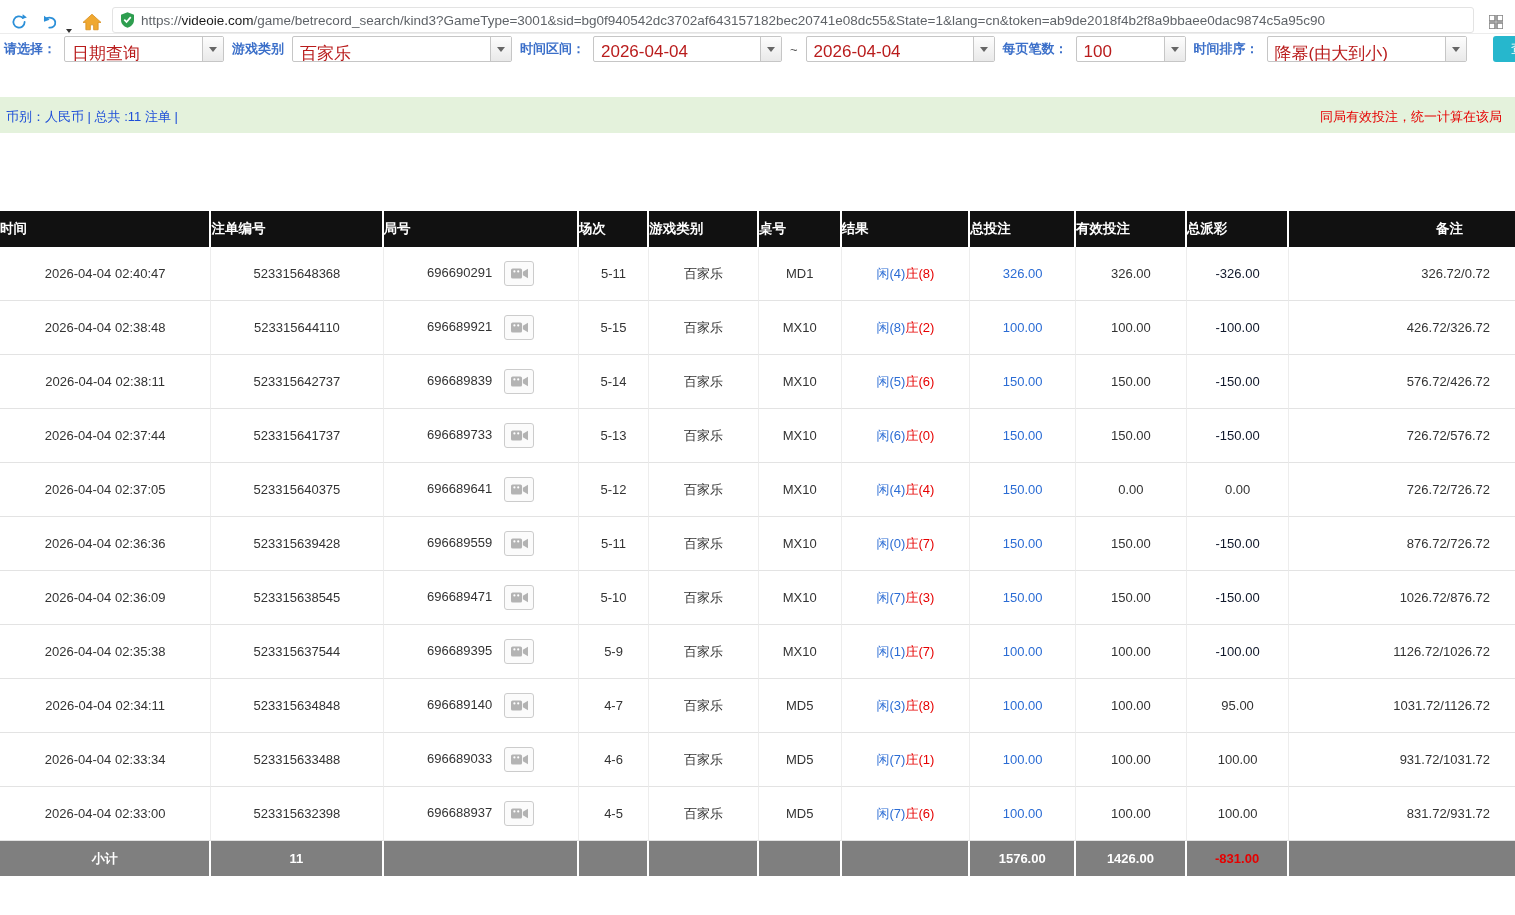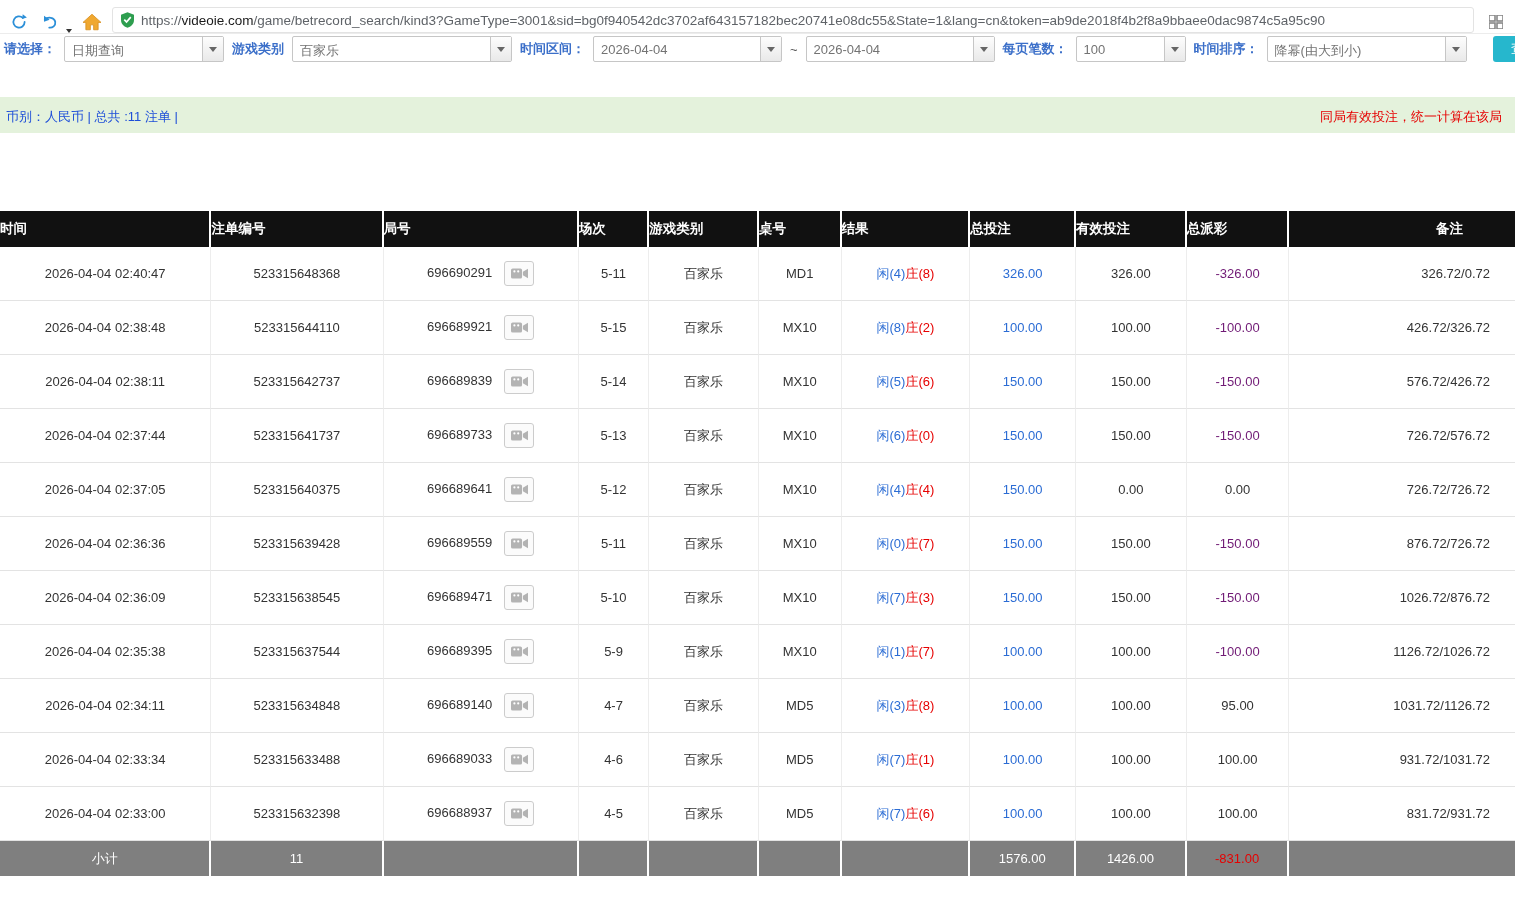--- a/index.html
+++ b/index.html
@@ -18,21 +18,21 @@
   .url{font-size:13.5px;white-space:nowrap;overflow:hidden;text-overflow:ellipsis;min-width:0}
   .url .scheme,.url .rest{color:#5f6368}
   .url .domain{color:#1a1a1a}
   .grid-icon{flex:0 0 auto;margin-left:2px}
 
   
   .filter-bar{height:30px;display:flex;align-items:center;gap:8px;padding:2px 4px;
     font-size:13px;position:relative;white-space:nowrap}
   .flabel{color:#3b6fc9;font-weight:bold}
   .combo{display:flex;height:26px;border:1px solid #c6c6c6;background:#fff;border-radius:2px;cursor:pointer;flex:0 0 auto}
-  .combo-text{padding:5px 7px 0 7px;font-size:13px;color:#737373;flex:1;overflow:hidden;white-space:nowrap}
+  .combo-text{padding:5px 7px 0 7px;font-size:17px;color:#b91c1c;flex:1;overflow:hidden;white-space:nowrap}
   .combo-btn{width:21px;border-left:1px solid #c6c6c6;background:linear-gradient(#fdfdfd,#e9e9e9);
     display:flex;align-items:center;justify-content:center;cursor:pointer}
   .tri{width:0;height:0;border-left:4px solid transparent;border-right:4px solid transparent;border-top:5px solid #666}
   .w160{width:160px}.w220{width:220px}.w178{width:189px}.w110{width:110px}.w200{width:200px}
   .tilde{color:#555}
   .search-btn{position:absolute;left:1493px;top:2px;height:26px;width:62px;border:none;
     background:#26b7cd;color:#fff;font-size:13px;border-radius:3px;cursor:pointer;
     font-family:"Liberation Sans","DejaVu Sans",sans-serif}
 
   
@@ -46,24 +46,24 @@
   thead th{background:#111;color:#fff;height:36px;font-size:13.5px;font-weight:bold;
     text-align:left;border-right:2px solid #fff}
   thead th:last-child{border-right:none;text-align:right;padding-right:52px}
   tbody td{height:54px;text-align:center;color:#333;background:#fff;
     border-bottom:1px solid #e3e3e3;border-right:1px solid #ededed;overflow:hidden}
   tbody td:last-child{border-right:none}
   td.remark{text-align:right;padding-right:25px}
   td.blue{color:#2b6cd4}
   .player{color:#2b6cd4}
   .banker{color:#e60000;}
-  td.payout.neg{color:#701a75}
+  td.payout.neg{color:#0f172a}
   .video-btn{display:inline-flex;align-items:center;justify-content:center;width:30px;height:25px;
     border:1px solid #ccc;border-radius:3px;background:#fbfbfb;vertical-align:middle;margin-left:12px;cursor:pointer}
-  tfoot td{background:#7f7f7f;color:#fff;height:37px;text-align:center;font-weight:normal;
+  tfoot td{background:#7f7f7f;color:#fff;height:37px;text-align:center;font-weight:bold;
     border-right:2px solid #fff;border-bottom:2px solid #fff}
   tfoot td:last-child{border-right:none}
   tfoot td.payout{color:#e60000}
 </style>
 </head>
 <body>
 
 <div class="browser-bar">
   <span class="nav-icon">
     <svg width="18" height="18" viewBox="0 0 24 24">

